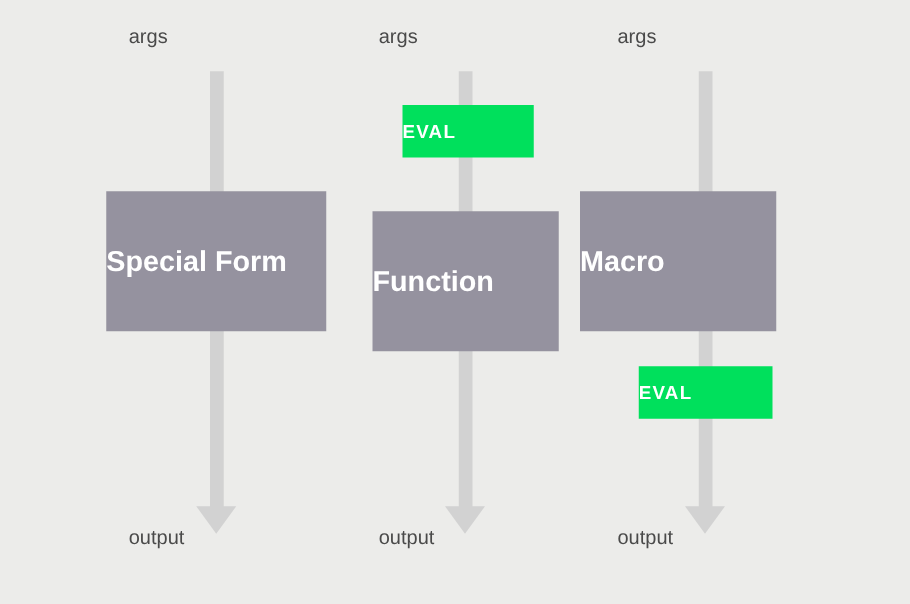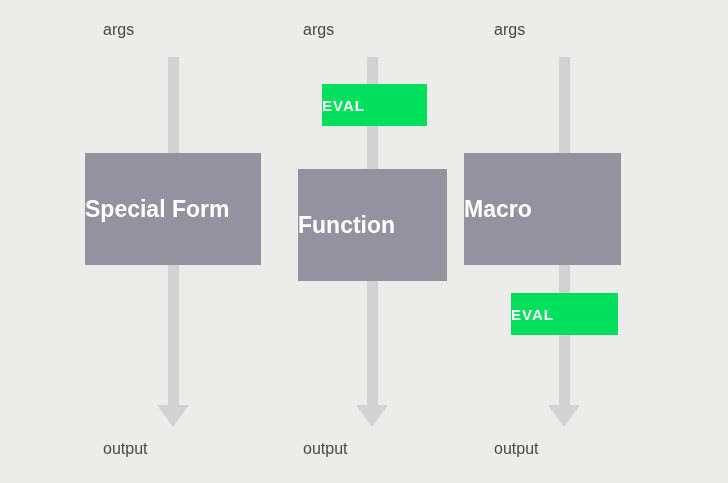--- a/index.html
+++ b/index.html
@@ -24,21 +24,21 @@
     overflow: hidden;
   }
   .flow-label {
     position: absolute;
     width: 140px;
     text-align: left;
     font-size: 16px;
     color: var(--label_text);
   }
   .args-label   { top: 21px; }
-  .output-label { top: 440px; }
+  .output-label { top: 422px; }
   .shaft {
     position: absolute;
     top: 57px;
     width: 11px;
     height: 350px;
     background: var(--arrow);
   }
   .arrowhead {
     position: absolute;
     top: 405px;

